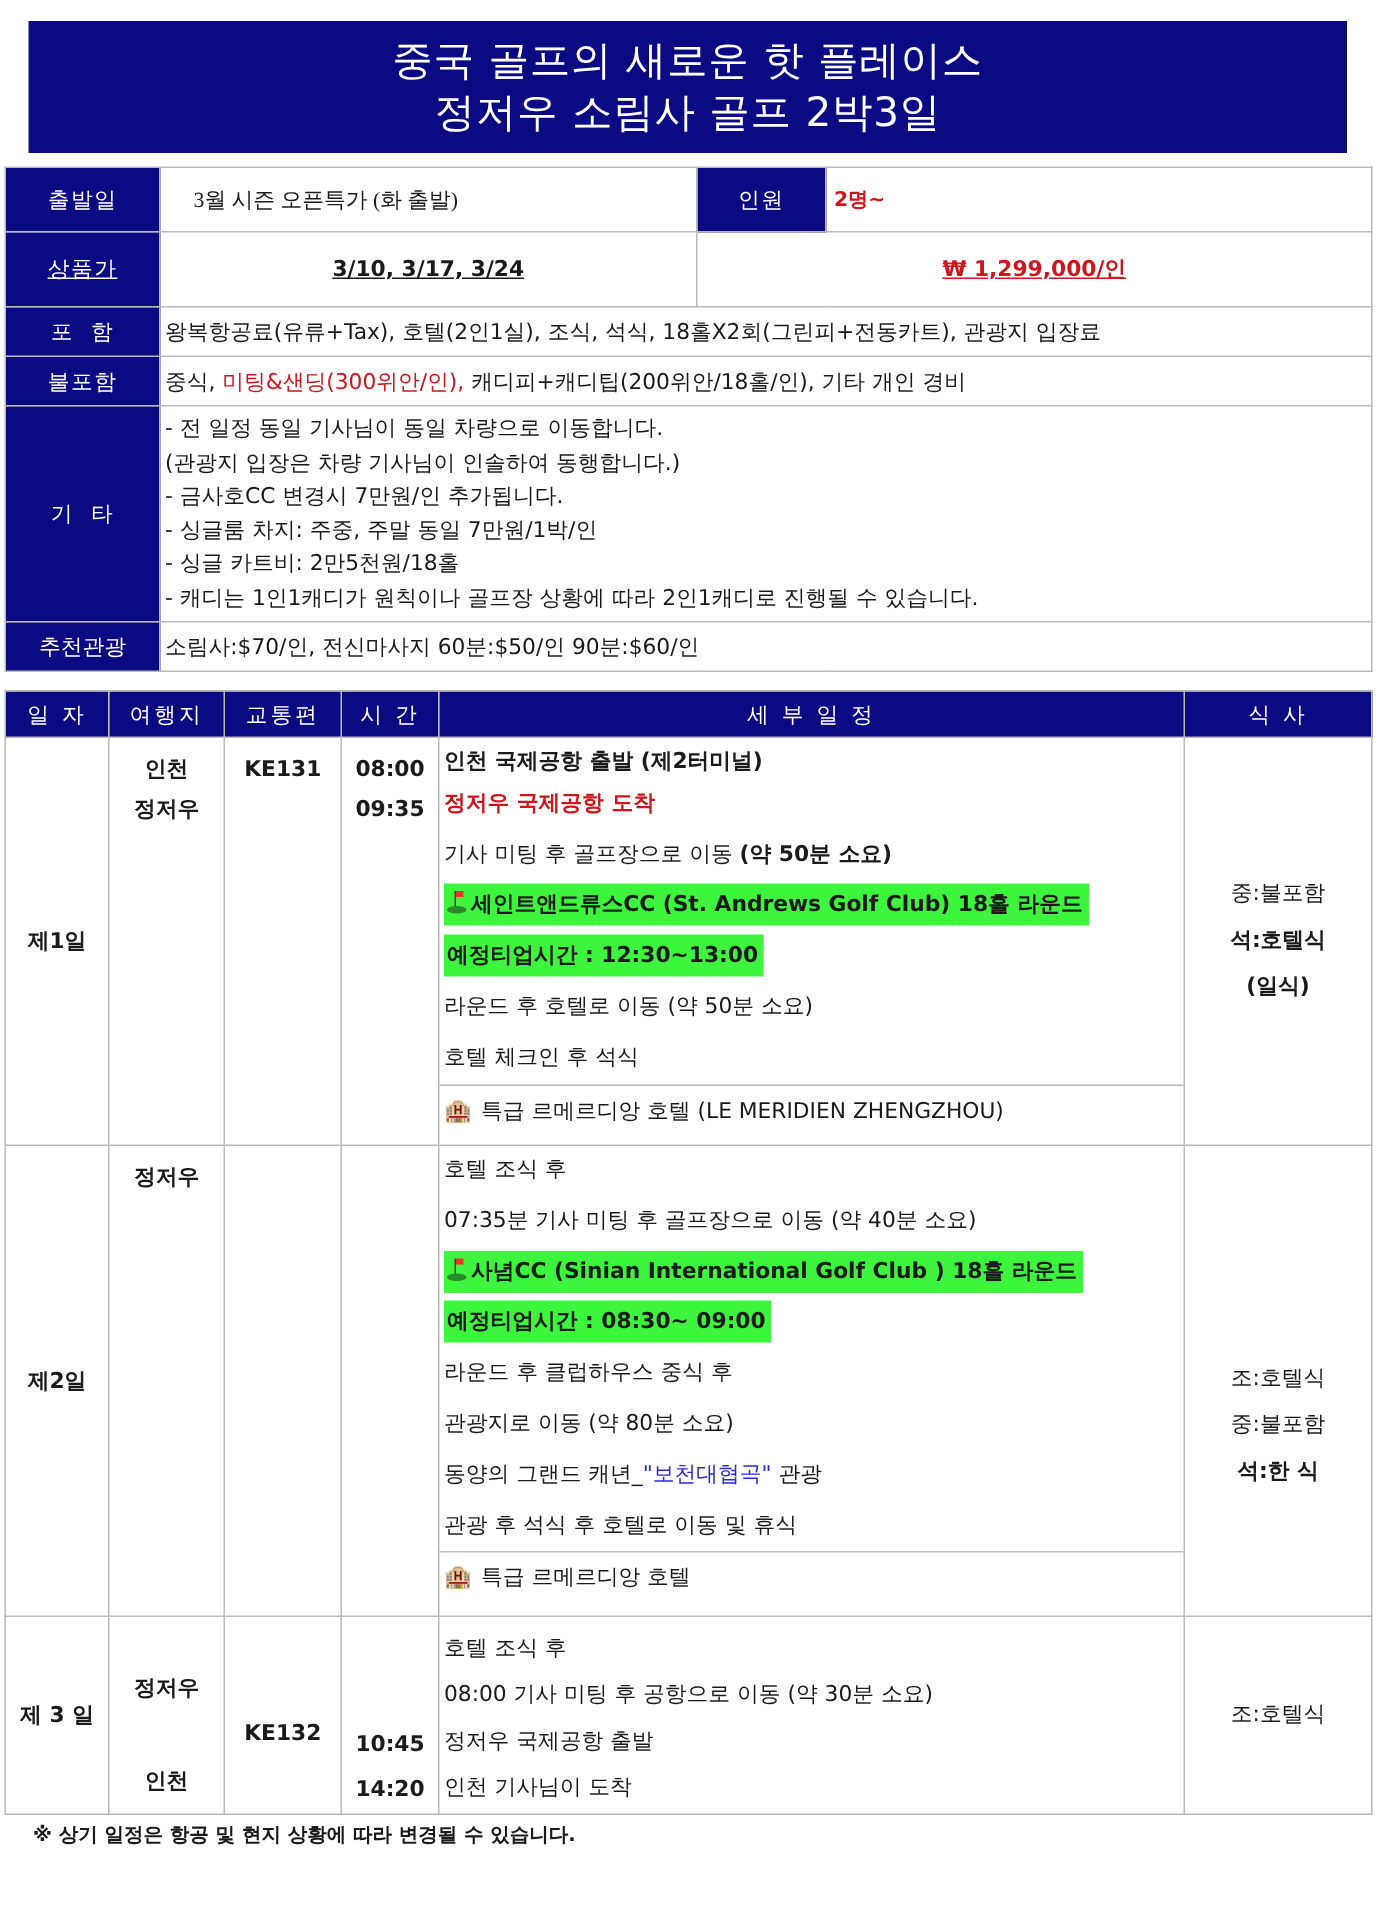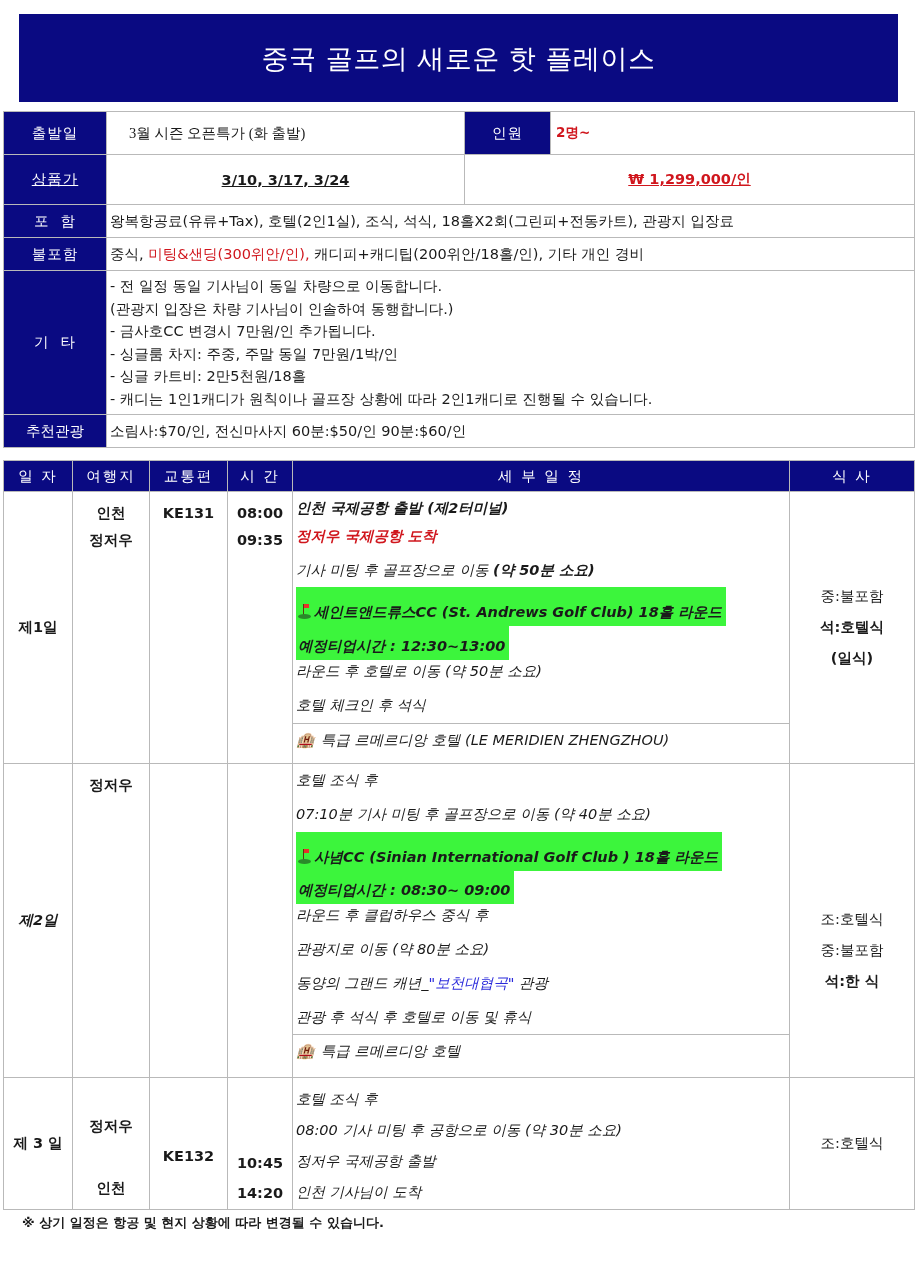--- a/index.html
+++ b/index.html
@@ -28,40 +28,41 @@
   .center { text-align: center; }
   .price { font-size: 19px; font-weight: bold; }
   .dates { font-size: 19px; font-weight: bold; }
   .notes div { line-height: 22.5px; font-size: 14.5px; }
 
   .sched { top: 460px; }
   .sched th { background: #0a0a82; color: #fff; font-weight: normal; font-size: 14.5px; height: 31px; letter-spacing: 2px; }
   .sched td { font-size: 14.5px; margin-left: 40px; }
   .colcell { text-align: center; vertical-align: top; padding-top: 8px; }
   .colcell div { line-height: 27px; height: 27px; }
-  .detail { padding: 0; vertical-align: top; font-style: italic; }
+  .detail { padding: 0; vertical-align: top; }
   .detail .line { height: 33.8px; line-height: 33.8px; padding-left: 3px; white-space: nowrap; }
-  .detail .hl { background: #3cf53c; font-weight: bold; display: inline-block; line-height: 28px; padding: 11px 4px 0 2px; }
+  .detail .hl { background: #3cf53c; font-weight: bold; display: inline-block; line-height: 28px; padding: 0 4px 0 2px; }
   .detail .hotel { border-top: 1px solid #b9b9b9; }
   .meals { text-align: center; font-size: 14.5px; }
   .meals div { line-height: 31px; }
   .daylbl { text-align: center; font-weight: bold; font-size: 15px; }
 
   .footer { position: absolute; left: 22px; top: 1214px; font-size: 13px; }
   .icon-golf { display: inline-block; width: 14px; height: 15px; position: relative; margin-right: 2px; vertical-align: -2px; }
   .icon-golf:before { content: ""; position: absolute; left: 5px; top: 0; width: 1px; height: 11px; background: #5a3a10; }
   .icon-golf:after { content: ""; position: absolute; left: 6px; top: 0; width: 5px; height: 4px; background: #e8322a; }
   .icon-golf .ground { position: absolute; left: 0; bottom: 0; width: 13px; height: 5px; border-radius: 50%; background: #2a8a2a; }
   .icon-hotel { display: inline-block; font-size: 15px; margin-right: 6px; color: #444; }
 </style>
 </head>
 <body>
 
 <div class="banner">
   <div>중국 골프의 새로운 핫 플레이스</div>
+  <div>정저우 소림사 골프 2박3일</div>
 </div>
 
 <table class="info">
   <colgroup>
     <col style="width:103px">
       <col style="width:358px">
       <col style="width:86px">
       <col>
   </colgroup>
   <tbody>
@@ -147,29 +148,29 @@
       <div class="line hotel"><span class="icon-hotel">🏨</span><span>특급 르메르디앙 호텔 (LE MERIDIEN ZHENGZHOU)</span></div>
     </td>
     <td class="meals bold">
       <div style="font-weight:normal;">중:불포함</div>
       <div>석:호텔식</div>
       <div>(일식)</div>
     </td>
   </tr>
 
   <tr>
-    <td class="daylbl" style="height:314px;font-style:italic;">제2일</td>
+    <td class="daylbl" style="height:314px;">제2일</td>
     <td class="colcell bold">
       <div>정저우</div>
     </td>
     <td class="colcell"></td>
     <td class="colcell"></td>
     <td class="detail">
       <div class="line">호텔 조식 후</div>
-      <div class="line">07:10분 기사 미팅 후 골프장으로 이동 (약 40분 소요)</div>
+      <div class="line">07:35분 기사 미팅 후 골프장으로 이동 (약 40분 소요)</div>
       <div class="line"><span class="hl"><span class="icon-golf"><span class="ground"></span></span><span>사념CC (Sinian International Golf Club ) 18홀 라운드</span></span></div>
       <div class="line"><span class="hl">예정티업시간 : 08:30~ 09:00</span></div>
       <div class="line">라운드 후 클럽하우스 중식 후</div>
       <div class="line">관광지로 이동 (약 80분 소요)</div>
       <div class="line"><span>동양의 그랜드 캐년_</span><span class="blue">"보천대협곡"</span><span style="white-space:pre;"> 관광</span></div>
       <div class="line">관광 후 석식 후 호텔로 이동 및 휴식</div>
       <div class="line hotel"><span class="icon-hotel">🏨</span><span>특급 르메르디앙 호텔</span></div>
     </td>
     <td class="meals">
       <div style="margin-top:60px;">조:호텔식</div>

